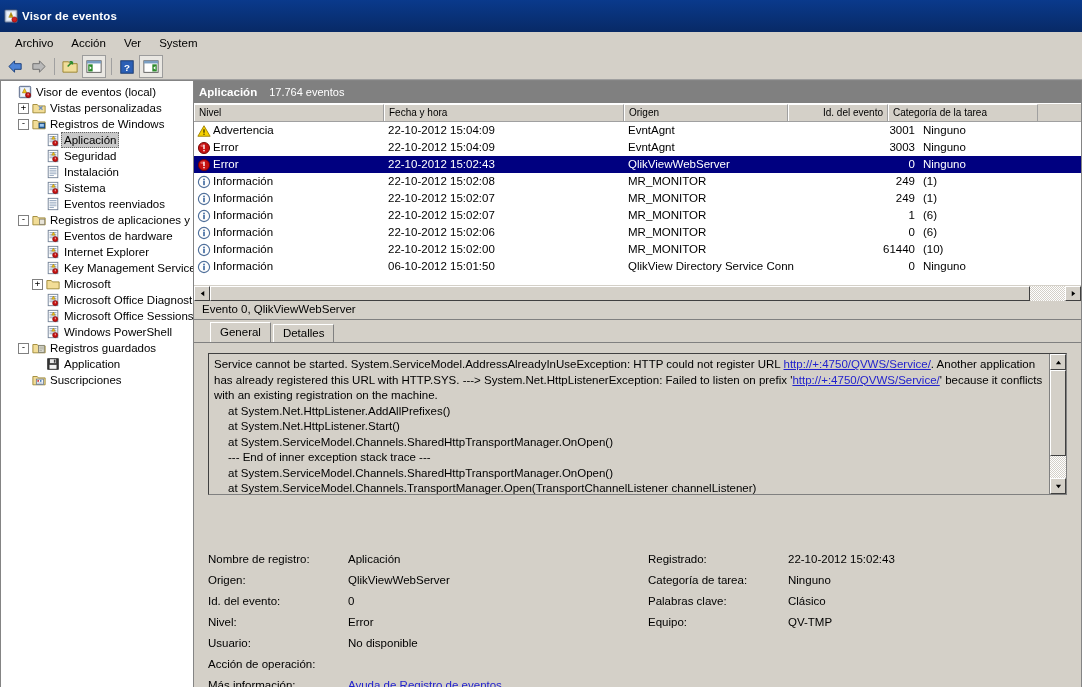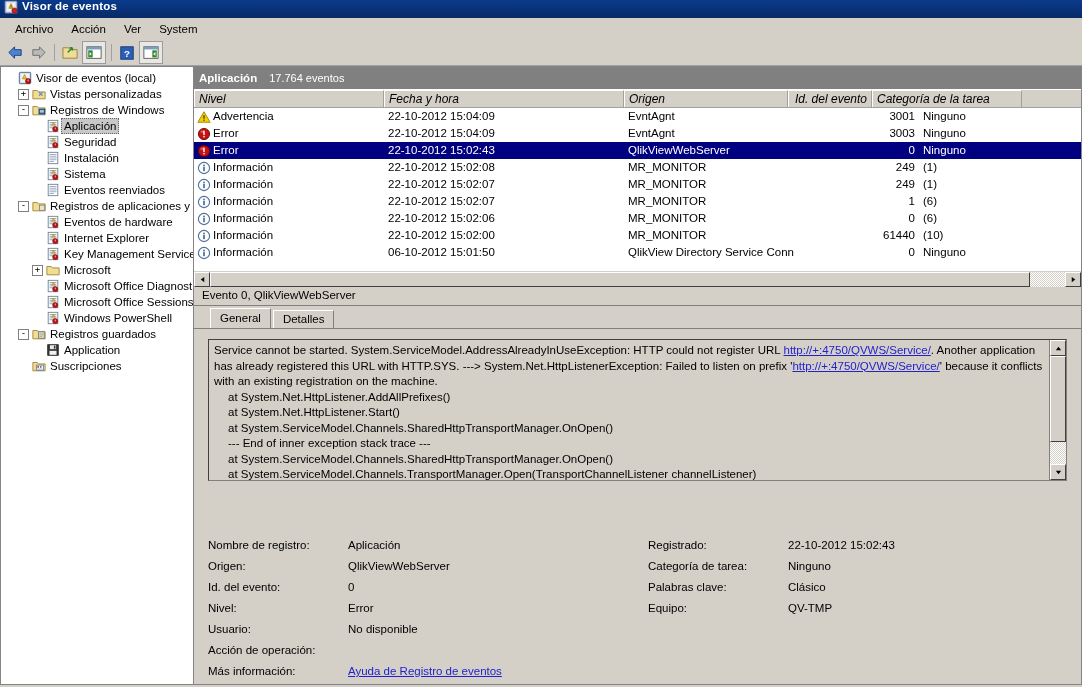--- a/index.html
+++ b/index.html
@@ -3,23 +3,23 @@
 <meta charset="utf-8">
 <style>
   html,body{margin:0;padding:0;}
   body{
     width:1082px;height:687px;overflow:hidden;
     font-family:"Liberation Sans",sans-serif;
     font-size:11px;color:#000;background:#d4d0c8;
   }
   
   .titlebar{
-    height:18px;background:#0a246a;
+    height:32px;background:#0a246a;
     background:linear-gradient(to bottom,#0a3a8c 0%,#082a66 100%);
-    display:flex;align-items:flex-start;padding:0 4px;
+    display:flex;align-items:center;padding:0 4px;
   }
   .titlebar .tb-icon{width:14px;height:14px;margin-right:4px;flex:none;}
   .titlebar .tb-text{color:#fff;font-weight:bold;font-size:11.5px;letter-spacing:.2px;}
   
   .menubar{
     height:21px;background:#d4d0c8;display:flex;align-items:center;
     padding-left:6px;border-bottom:1px solid #d4d0c8;
   }
   .menubar .mi{padding:2px 9px;font-size:11.5px;color:#000;}
   
@@ -55,24 +55,24 @@
     padding-left:5px;flex:none;
   }
   .listhdrbar .lh-title{font-weight:bold;font-size:11.5px;}
   .listhdrbar .lh-count{font-size:11px;margin-left:12px;}
   
   .listwrap{height:196px;background:#fff;position:relative;flex:none;
     border-top:1px solid #fff;box-sizing:border-box;}
   .colhdr{display:flex;height:17px;background:#d4d0c8;flex:none;
     border-bottom:1px solid #a0a0a0;}
   .ch{
-    box-sizing:border-box;height:17px;line-height:16px;font-size:12px;
+    box-sizing:border-box;height:17px;line-height:16px;font-size:10px;
     background:#d4d0c8;border-right:1px solid #a0a0a0;
     border-top:1px solid #fff;border-left:1px solid #fff;
-    padding:0 4px;white-space:nowrap;overflow:hidden;font-style:italic;
+    padding:0 4px;white-space:nowrap;overflow:hidden;
   }
   .ch.right{text-align:right;}
   .rows{background:#fff;overflow:hidden;height:162px;}
   .row{display:flex;height:17px;align-items:flex-end;white-space:nowrap;}
   .row.sel{background:#000080;color:#fff;}
   .cell{box-sizing:border-box;padding:0 4px;font-size:11.5px;overflow:hidden;line-height:17px;}
   .cell.lvl{display:flex;align-items:center;padding-left:3px;}
   .cell.lvl .g{width:14px;height:14px;margin-right:2px;flex:none;}
   .cell.right{text-align:right;}
   
@@ -505,21 +505,21 @@
     <div class="listhdrbar">
       <span class="lh-title">Aplicación</span>
       <span class="lh-count">17.764 eventos</span>
     </div>
 
     <div class="listwrap">
       <div class="colhdr">
           <div class="ch" style="width: 190px;">Nivel</div>
           <div class="ch" style="width: 240px;">Fecha y hora</div>
           <div class="ch" style="width: 164px;">Origen</div>
-          <div class="ch right" style="width: 84px;">Id. del evento</div>
+          <div class="ch right" style="width: 100px;">Id. del evento</div>
           <div class="ch" style="width: 150px;">Categoría de la tarea</div>
         </div>
       <div class="rows">
           <div class="row">
             <div class="cell lvl" style="width: 190px;">
               <span class="g"><svg viewBox="0 0 16 16" width="14" height="14">
                   <path d="M8 2 L15 14 H1 Z" fill="#f5d000" stroke="#9a7b00" stroke-width="1"></path>
                   <rect x="7.3" y="6" width="1.4" height="4" fill="#3a2d00"></rect>
                   <rect x="7.3" y="11" width="1.4" height="1.4" fill="#3a2d00"></rect>
                 </svg></span>

